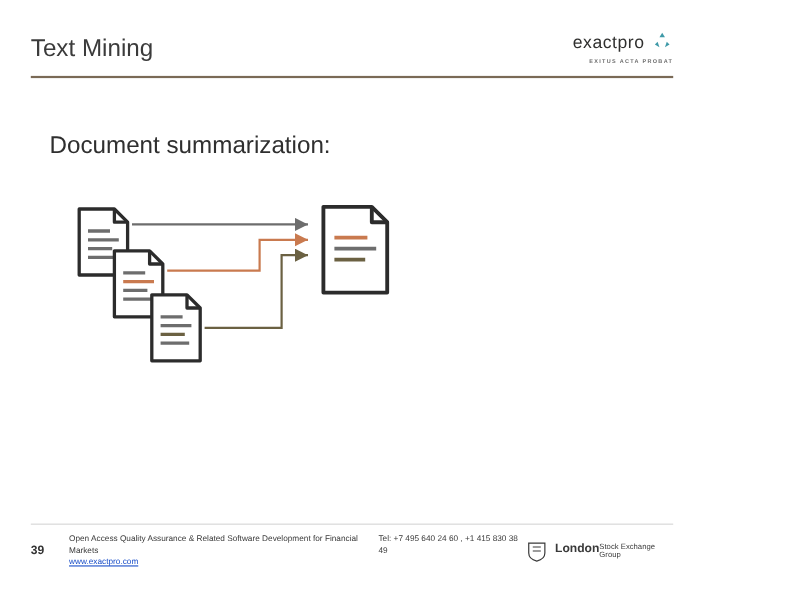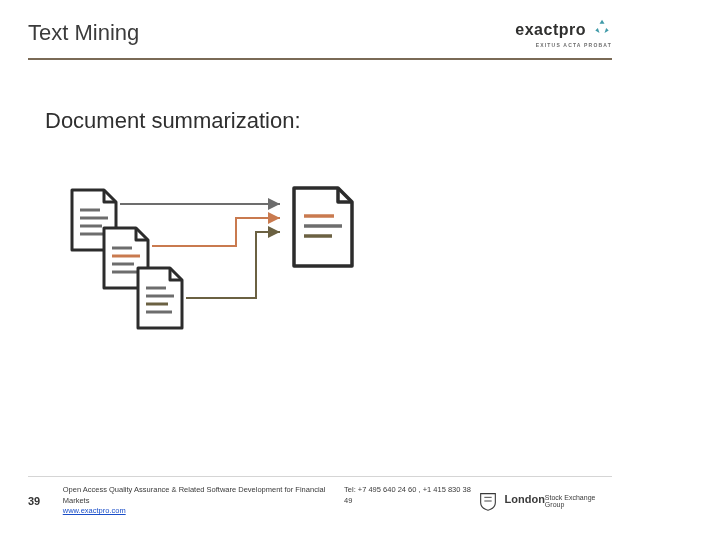--- a/index.html
+++ b/index.html
@@ -10,21 +10,21 @@
     background: #ffffff;
     font-family: Arial, Helvetica, sans-serif;
     color: #333;
     overflow: hidden;
   }
   .slide {
     position: relative;
     width: 640px;
     height: 540px;
     box-sizing: border-box;
-    padding: 18px 28px 0 28px;
+    padding: 28px 28px 0 28px;
   }
   .header-row {
     display: flex;
     justify-content: space-between;
     align-items: center;
   }
   .title {
     font-size: 22px;
     color: #3b3b3b;
     font-weight: 400;
@@ -35,21 +35,21 @@
     align-items: flex-end;
     line-height: 1;
   }
   .logo-row {
     display: flex;
     align-items: center;
     gap: 6px;
   }
   .logo-text {
     font-size: 16px;
-    font-weight: 700;
+    font-weight: 400;
     color: #30302f;
     letter-spacing: 0.5px;
   }
   .logo-icon svg {
     width: 20px;
     height: 20px;
   }
   .logo-tag {
     font-size: 5px;
     letter-spacing: 1.2px;

